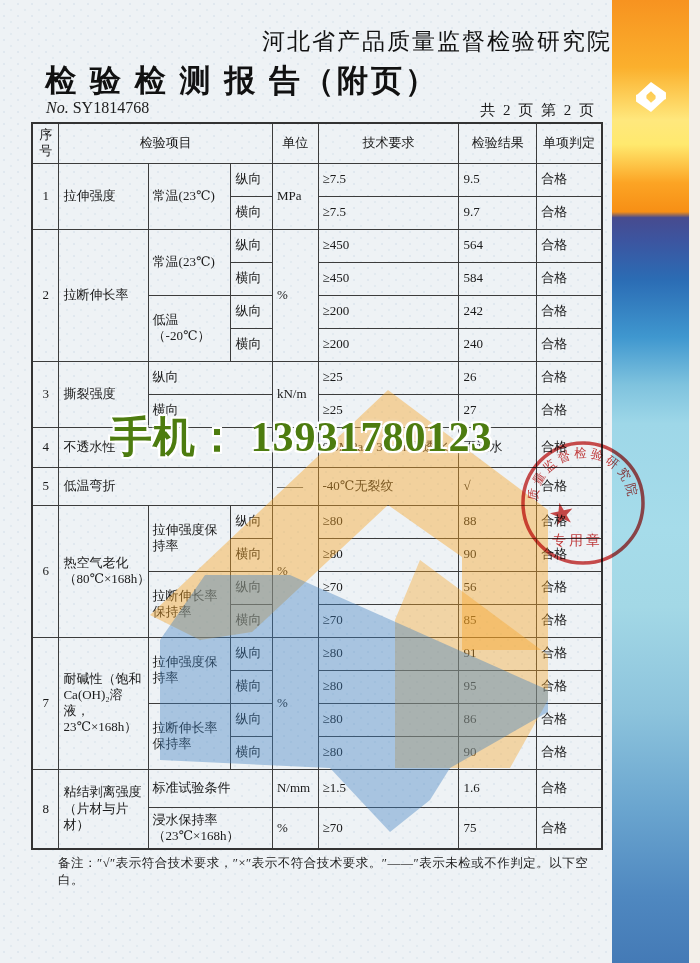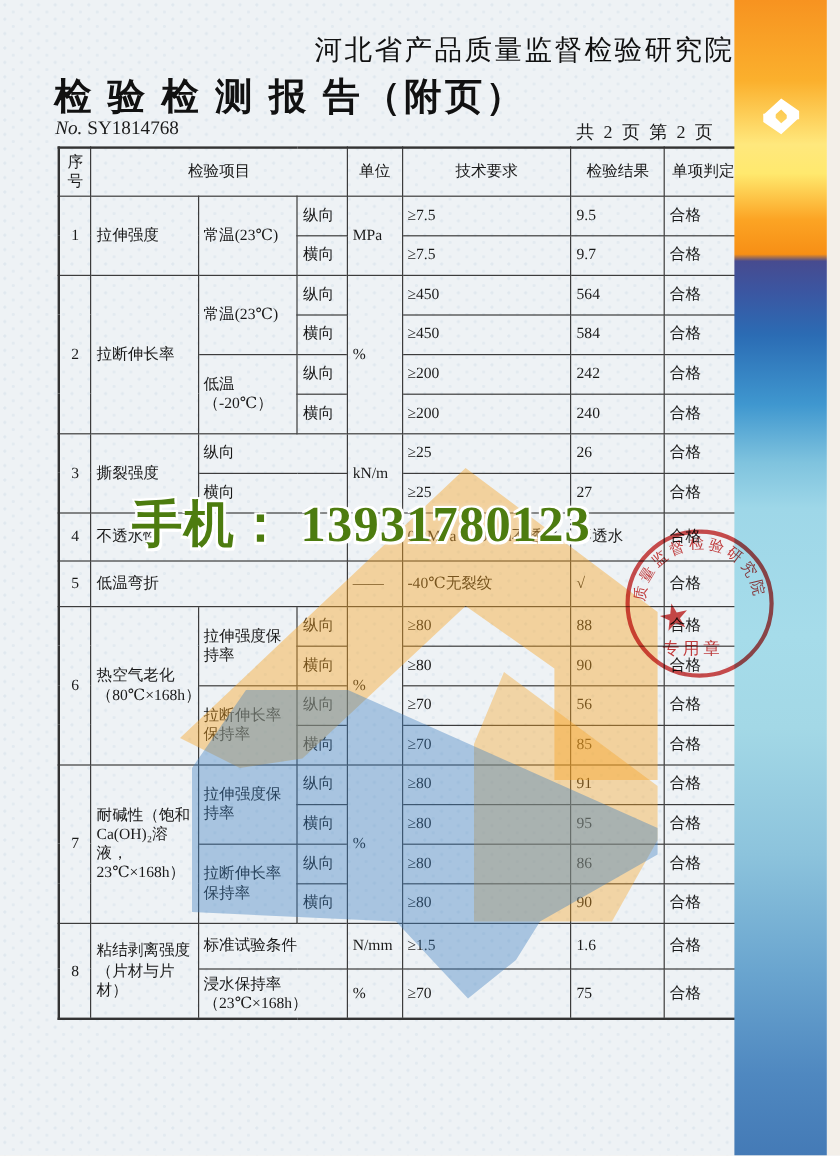--- a/index.html
+++ b/index.html
@@ -23,21 +23,21 @@
     font-size:23px;letter-spacing:2px;color:#111;font-family:Liberation Serif, serif;}
   .main-title{position:absolute;top:60px;left:0;width:484px;text-align:center;
     font-size:31px;font-weight:600;letter-spacing:3px;color:#111;}
   .no-line{position:absolute;top:99px;left:46px;font-size:16px;}
   .no-label{font-style:italic;}
   .page-info{position:absolute;top:101px;right:16px;font-size:15px;letter-spacing:2px;}
 
   table.report{
     position:absolute;left:31px;top:122px;width:572px;
     border-collapse:collapse;table-layout:fixed;
-    font-size:13px;color:#1a1a1a;z-index:1;margin-left:17px;
+    font-size:13px;color:#1a1a1a;z-index:1;
   }
   table.report td{border:1px solid #3c3c3c;padding:1px 4px;line-height:1.25;overflow:hidden;}
   table.report{border:2px solid #333;}
   td.c{text-align:center;}
   td.l{text-align:left;padding-left:7px;}
   tr.h40{height:40px}tr.h38{height:38px}tr.h42{height:42px}tr.h33{height:33px}
 
   
   .sidebar{
     position:absolute;left:612px;top:0;width:77px;height:963px;z-index:2;
@@ -253,20 +253,21 @@
     <tr class="h42">
       <td class="l" colspan="2">浸水保持率（23℃×168h）</td>
       <td class="l">%</td>
       <td class="l">≥70</td>
       <td class="l">75</td>
       <td class="l">合格</td>
     </tr>
   </tbody>
     </table>
 
+  <div class="note-line">备注：″√″表示符合技术要求，″×″表示不符合技术要求。″——″表示未检或不作判定。以下空白。</div>
 </div>
 
 <svg class="logo-watermark" viewBox="0 0 412 460" preserveAspectRatio="none">
   <polygon points="10,237 248,12 408,132 408,272 322,272 322,179 248,127 112,254 60,262" fill="#f8a423" opacity="0.42"></polygon>
   <polygon points="280,182 408,277 408,322 370,390 255,390 255,242" fill="#f8a423" opacity="0.38"></polygon>
   <polygon points="20,262 65,197 150,197 408,312 408,334 310,390 290,422 250,454 190,390 20,382" fill="#3f7fc1" opacity="0.40"></polygon>
 </svg>
 
 <div class="sidebar">
   <svg class="sidebar-logo" viewBox="0 0 40 40">

